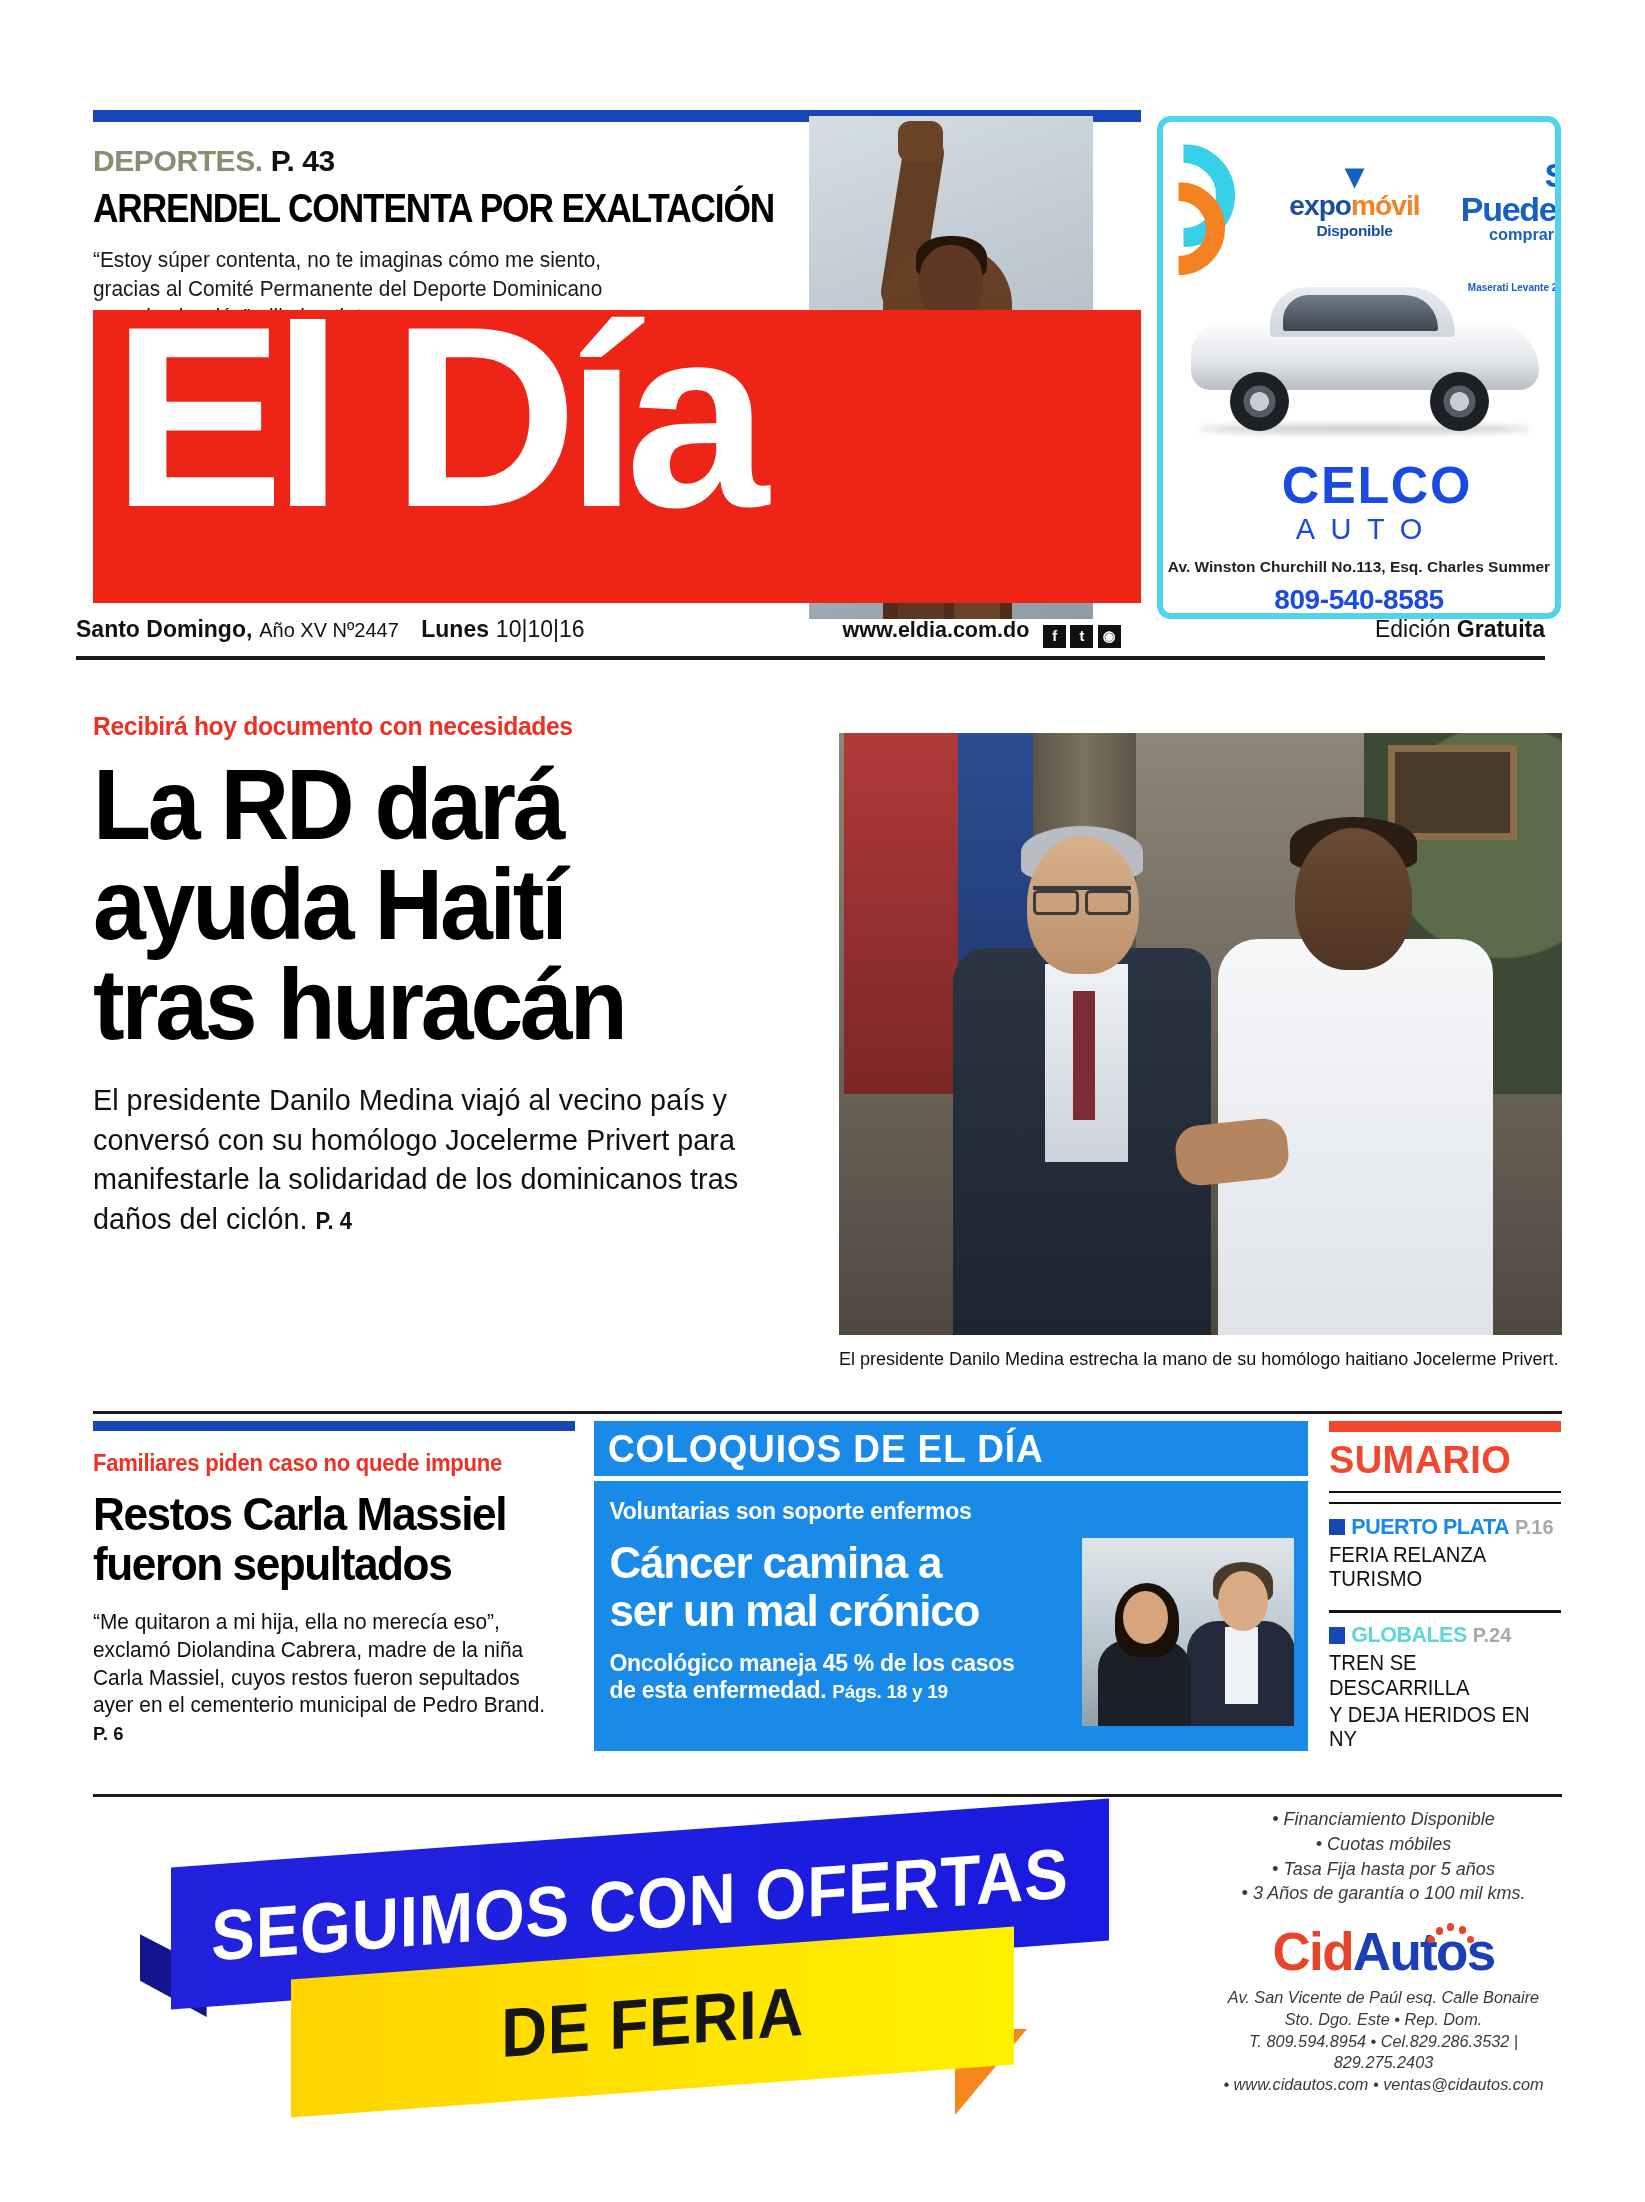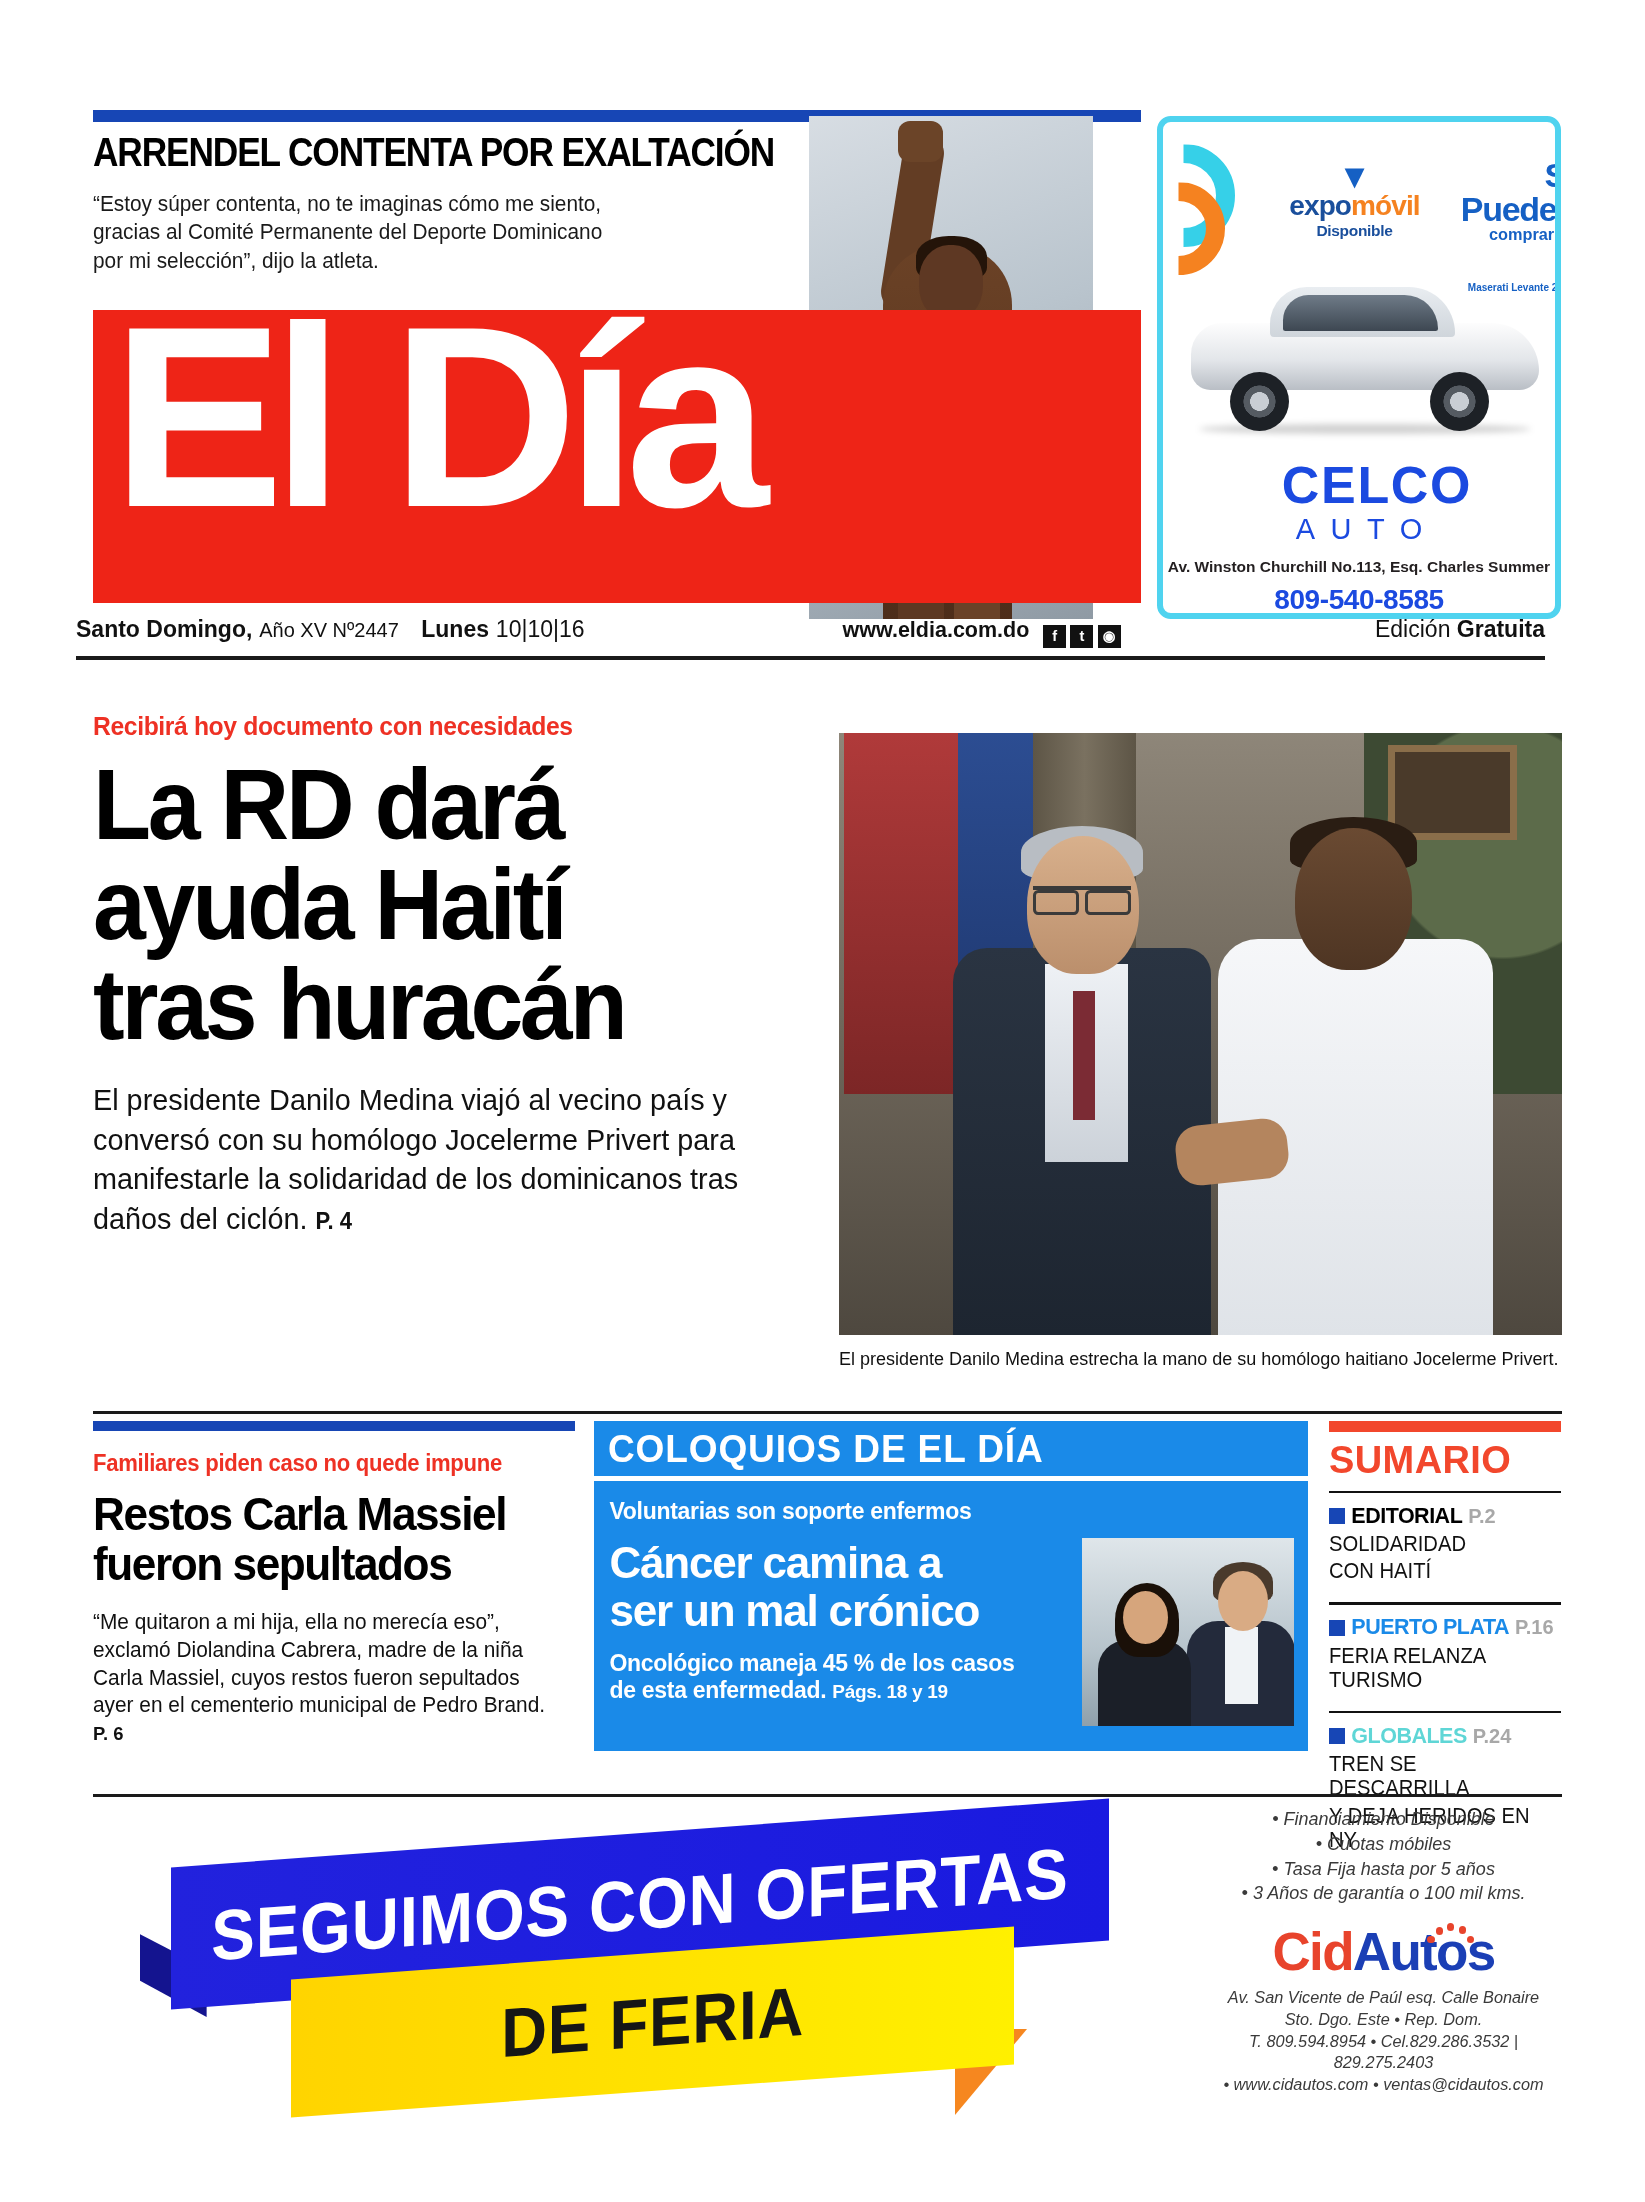--- a/index.html
+++ b/index.html
@@ -265,20 +265,24 @@
   .cid-addr { margin-top: 8.6px; font-size: 16.3px; font-style: italic; color: #3a3a3a;
     line-height: 1.34; }
 </style>
 </head>
 <body>
 
 <div class="page">
 
   <div class="top-promo">
     <div class="blue-rule"></div>
+    <div class="promo-kicker">
+      <span class="sec">DEPORTES.</span>
+      <span class="pg">P. 43</span>
+    </div>
     <div class="promo-head">ARRENDEL CONTENTA POR EXALTACIÓN</div>
     <div class="promo-deck">“Estoy súper contenta, no te imaginas cómo me siento, gracias al Comité Permanente del Deporte Dominicano por mi selección”, dijo la atleta.</div>
   </div>
 
   <div class="athlete">
     <div class="ath-sky"></div>
     <div class="ath-arm"></div>
     <div class="ath-fist"></div>
     <div class="ath-body"></div>
     <div class="ath-hair"></div>
@@ -423,29 +427,20 @@
         <div class="cmp-w-head"></div>
       </div>
     </div>
   </div>
 
   <div class="col-right">
     <div class="sum-bar"></div>
     <div class="sum-title">SUMARIO</div>
     <div class="sum-rule"></div>
 
-    <div class="sum-item">
-      <div class="sum-label-row">
-        <span class="sum-sq"></span>
-        <span class="sum-sec">EDITORIAL</span>
-        <span class="sum-pg">P.2</span>
-      </div>
-      <div class="sum-txt">SOLIDARIDAD</div>
-      <div class="sum-txt">CON HAITÍ</div>
-    </div>
     <div class="sum-rule"></div>
 
     <div class="sum-item">
       <div class="sum-label-row">
         <span class="sum-sq"></span>
         <span class="sum-sec" id="sec1" style="color: rgb(26, 138, 232);">PUERTO PLATA</span>
         <span class="sum-pg">P.16</span>
       </div>
       <div class="sum-txt">FERIA RELANZA TURISMO</div>
     </div>

